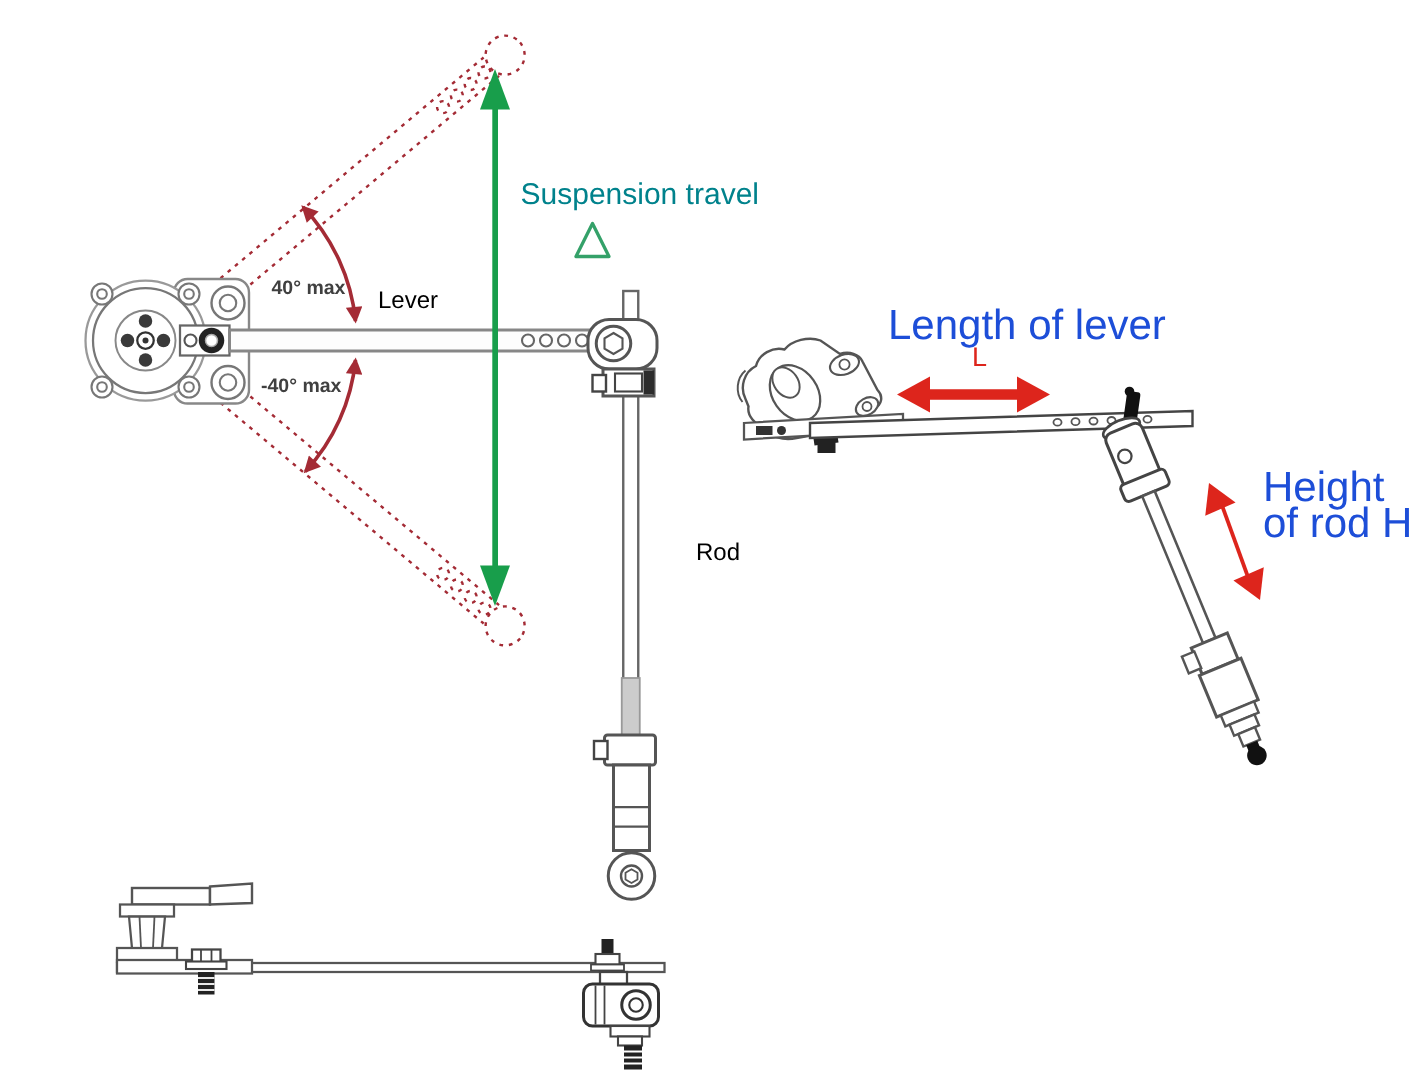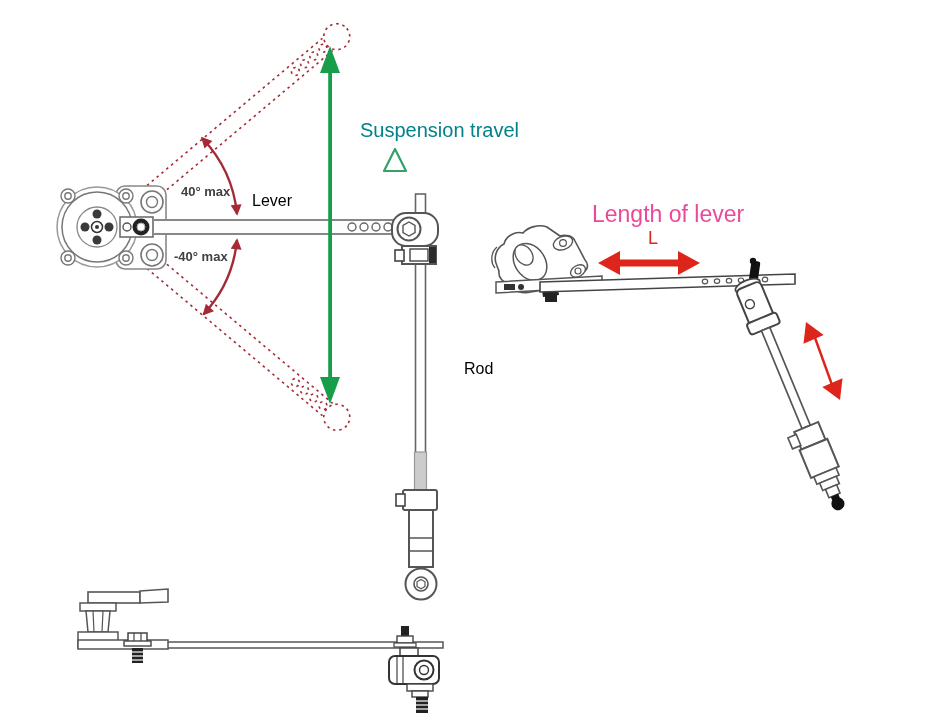--- a/index.html
+++ b/index.html
@@ -5,23 +5,23 @@
   html,body{margin:0;padding:0;background:#fff;}
   .canvas{
     position:relative;
     width:943px;height:723px;
     background:#fff;
     font-family:"Liberation Sans",sans-serif;
     overflow:hidden;
   }
   .art{position:absolute;left:0;top:0;}
   .label{position:absolute;white-space:nowrap;line-height:1.15;}
-  .lbl-teal{color:#00828C;font-size:20px;margin-left:13px;}
+  .lbl-teal{color:#00828C;font-size:20px;}
   .lbl-black{color:#000;font-size:16px;}
-  .lbl-red{color:#ec4899;font-size:23px;}
+  .lbl-red{color:#1d4ed8;font-size:28px;}
   .lbl-red-sm{color:#DD251C;font-size:18px;}
   .lbl-darkred{color:#404040;font-size:13px;font-weight:bold;}
   .pos-suspension{left:347px;top:119px;}
   .pos-lever{left:252px;top:192px;}
   .pos-rod{left:464px;top:360px;}
   .pos-angle-up{left:181px;top:185px;}
   .pos-angle-down{left:174px;top:250px;text-align:right;}
   .pos-length{left:592px;top:201px;}
   .pos-L{left:648px;top:228px;}
   .pos-height{left:842px;top:313px;line-height:24px;}
@@ -267,14 +267,18 @@
   <div class="label lbl-black pos-rod">Rod</div>
 
   <div class="label lbl-darkred pos-angle-up">40° max</div>
 
   <div class="label lbl-darkred pos-angle-down">-40° max</div>
 
   <div class="label lbl-red pos-length">Length of lever</div>
 
   <div class="label lbl-red-sm pos-L">L</div>
 
+  <div class="label lbl-red pos-height">
+    <span>Height</span>
+    <span>of rod H</span>
+  </div>
 
 </div>
 
 </body></html>

